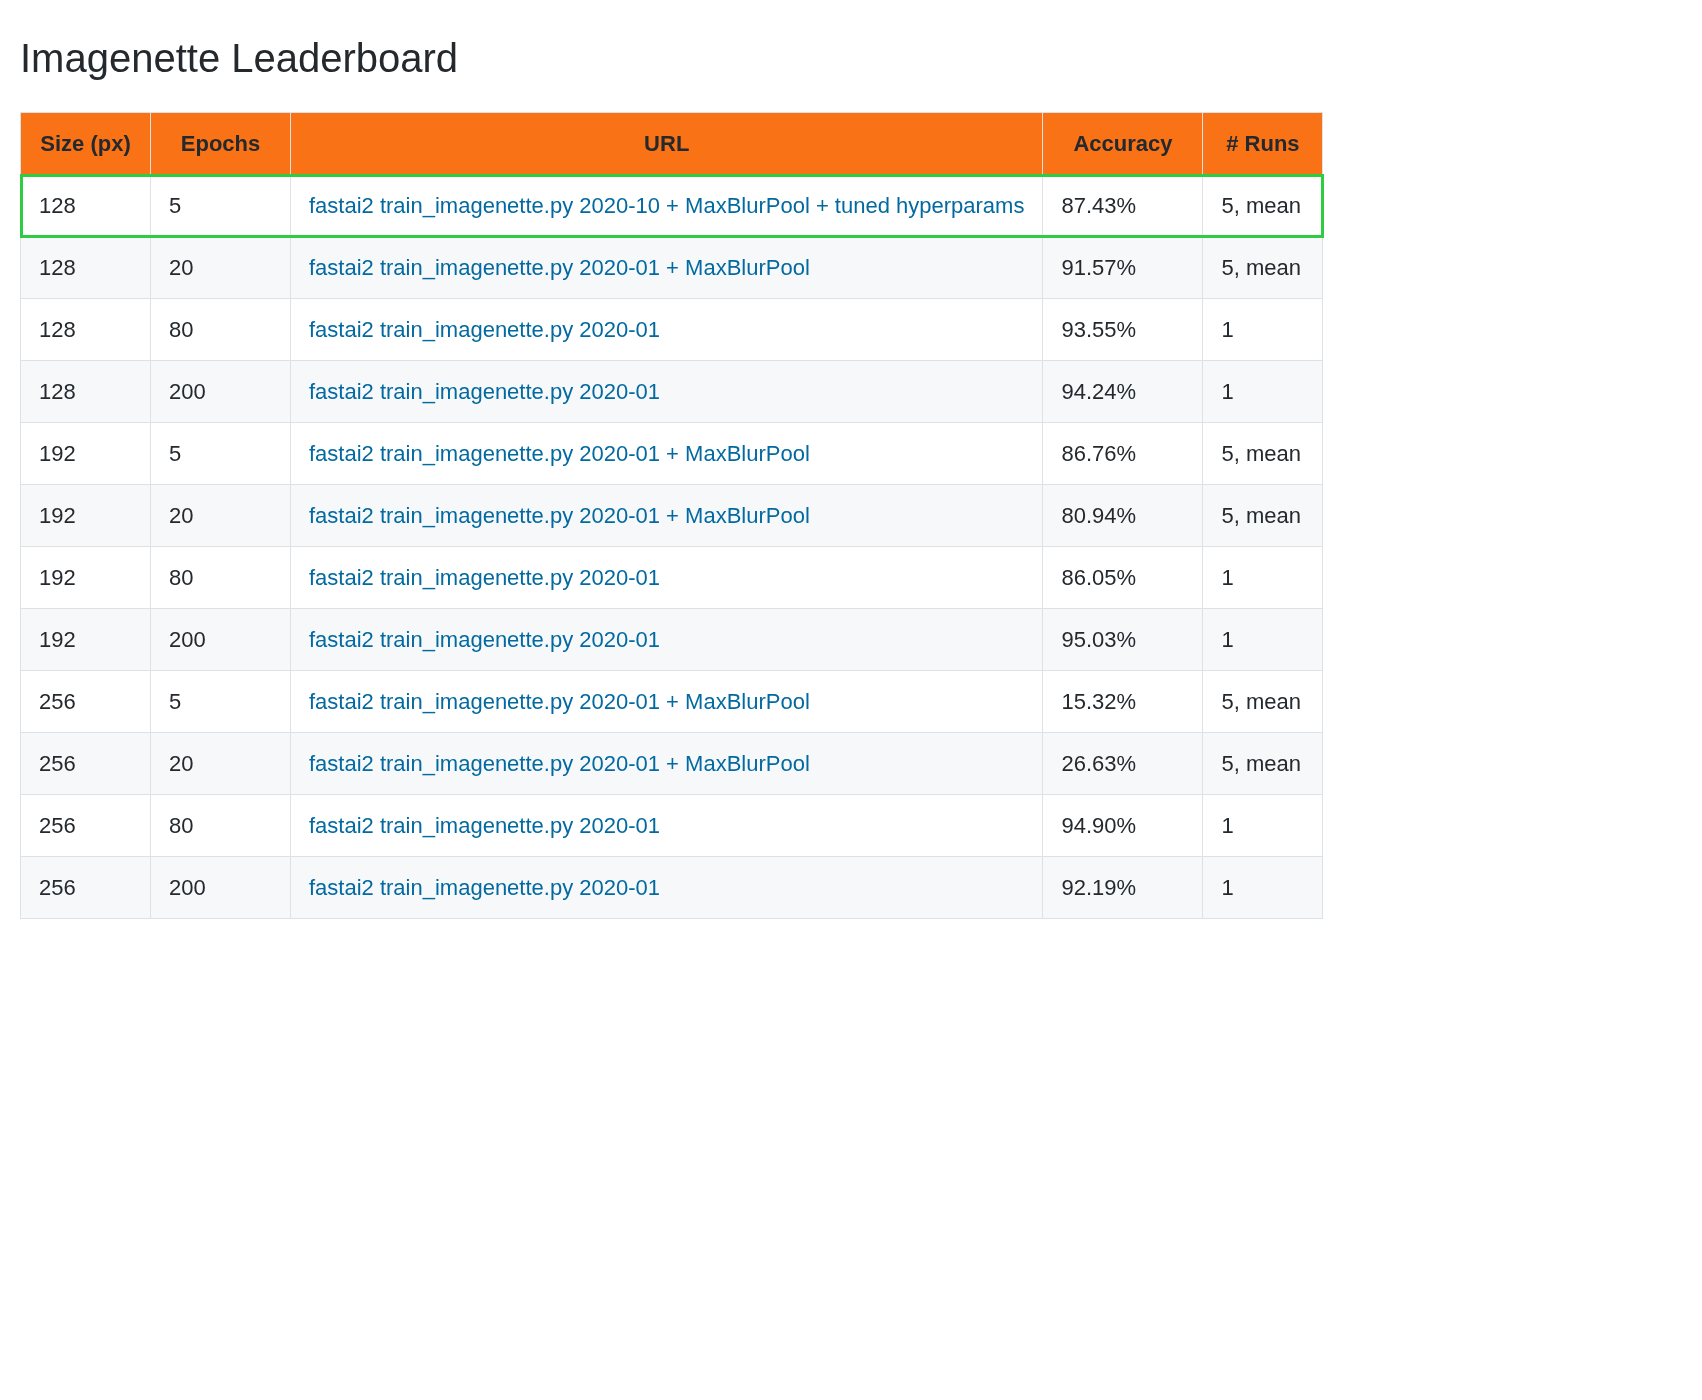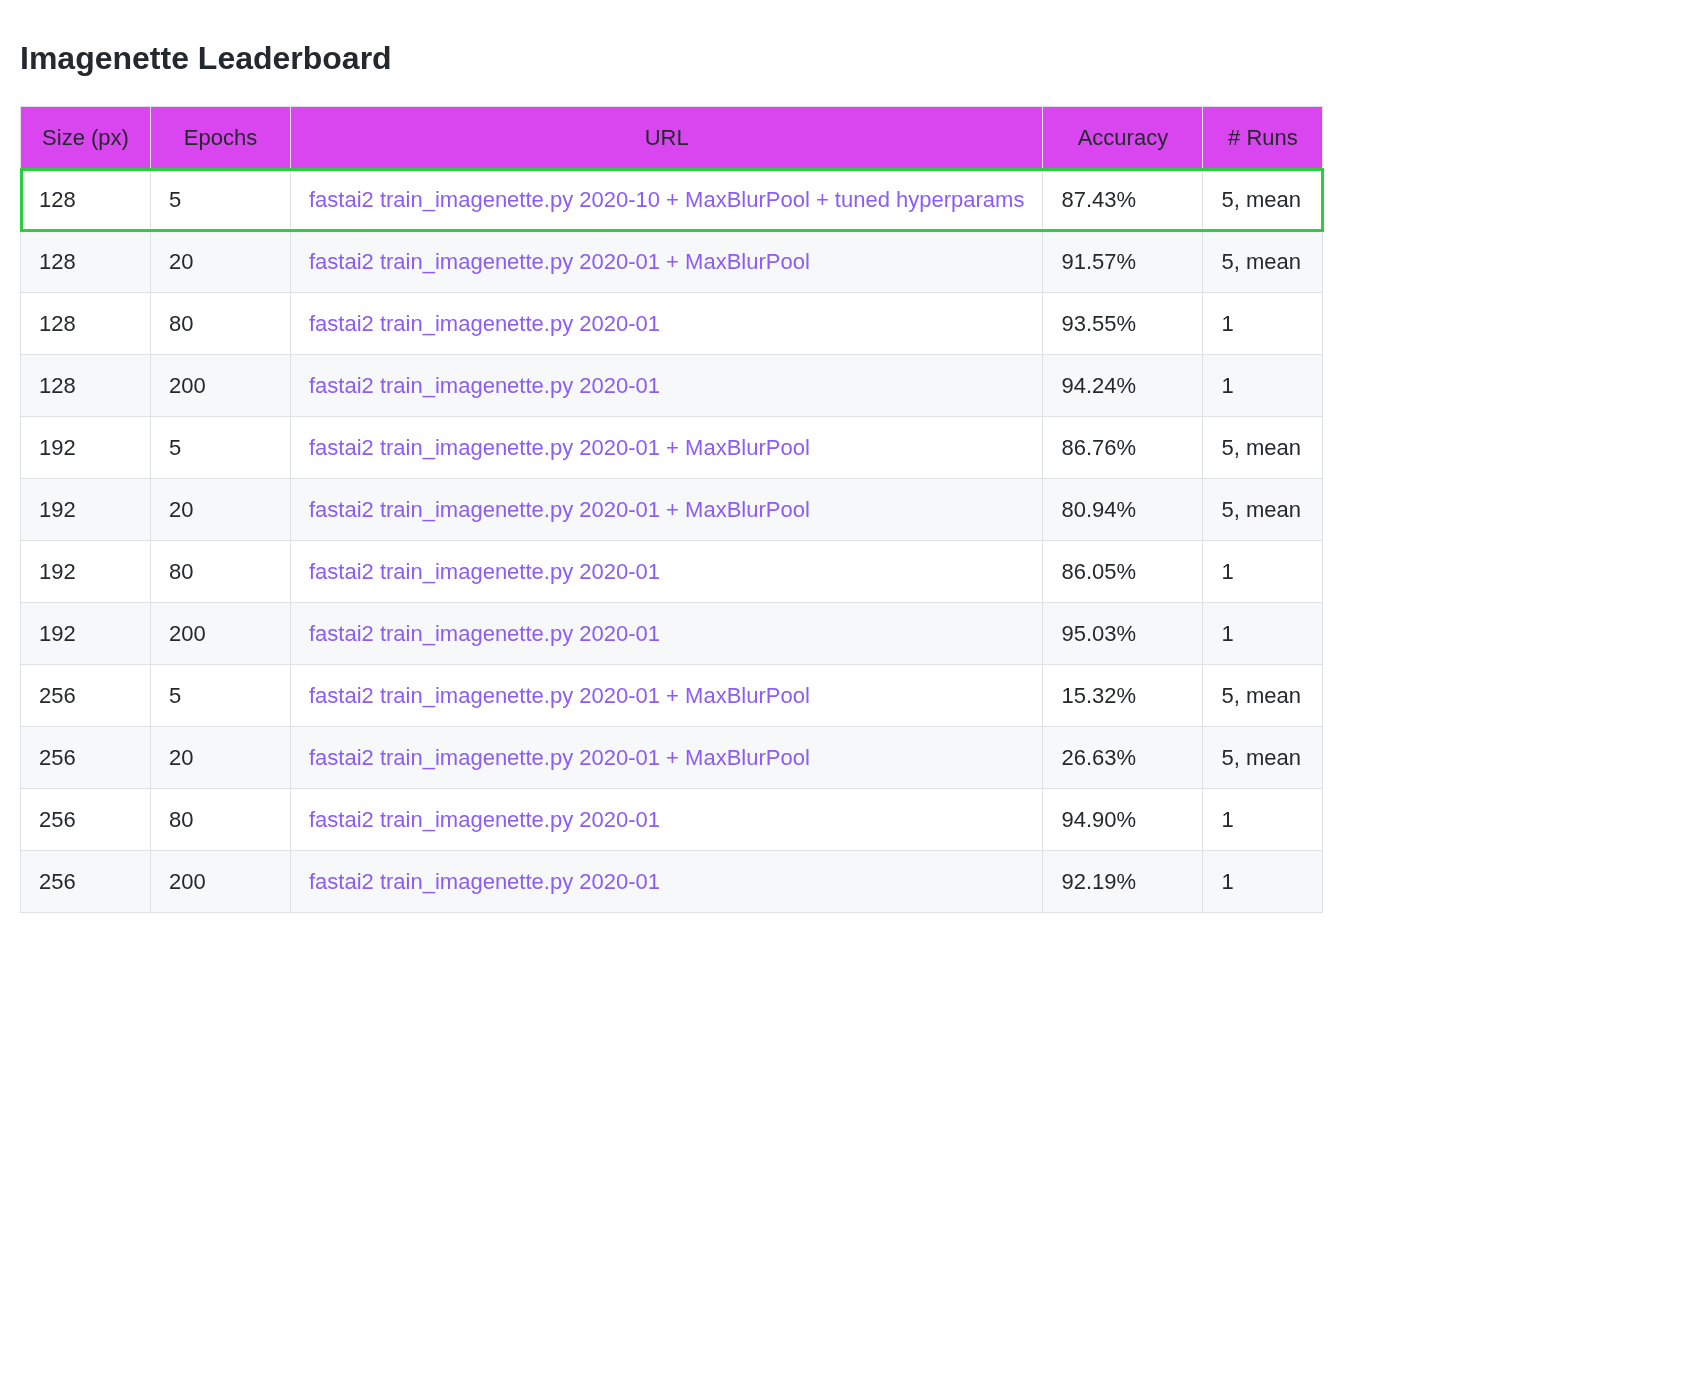--- a/index.html
+++ b/index.html
@@ -6,55 +6,55 @@
   body {
     margin: 0;
     padding: 20px;
     font-family: -apple-system, BlinkMacSystemFont, "Segoe UI", Helvetica, Arial, sans-serif;
     color: #24292e;
     font-size: 22px;
     line-height: 1.5;
     background: #ffffff;
   }
   h2 {
-    font-size: 32px;
-    font-weight: 700;
-    margin: 14px 0 24px 0;
+    font-size: 40px;
+    font-weight: 400;
+    margin: 8px 0 24px 0;
     padding-bottom: 0;
   }
   table {
     border-collapse: collapse;
     width: 100%;
     display: block;
     overflow: auto;
   }
   th, td {
     border: 1px solid #dfe2e5;
     padding: 14px 18px;
     text-align: left;
     vertical-align: middle;
   }
   th {
-    font-weight: 400;
-    background: #d946ef;
+    font-weight: 700;
+    background: #f97316;
     text-align: center;
   }
   tbody tr:nth-child(even) {
     background: #f6f8fa;
   }
   tbody tr:nth-child(odd) {
     background: #ffffff;
   }
   tbody tr.highlighted {
     outline: 3px solid #2ecc40;
     outline-offset: -2px;
     position: relative;
   }
   a {
-    color: #8b5cf6;
+    color: #0369a1;
     text-decoration: none;
   }
   .col-size { width: 130px; }
   .col-epochs { width: 140px; }
   .col-url { width: auto; }
   .col-acc { width: 160px; }
   .col-runs { width: 120px; }
 </style>
 </head>
 <body>

